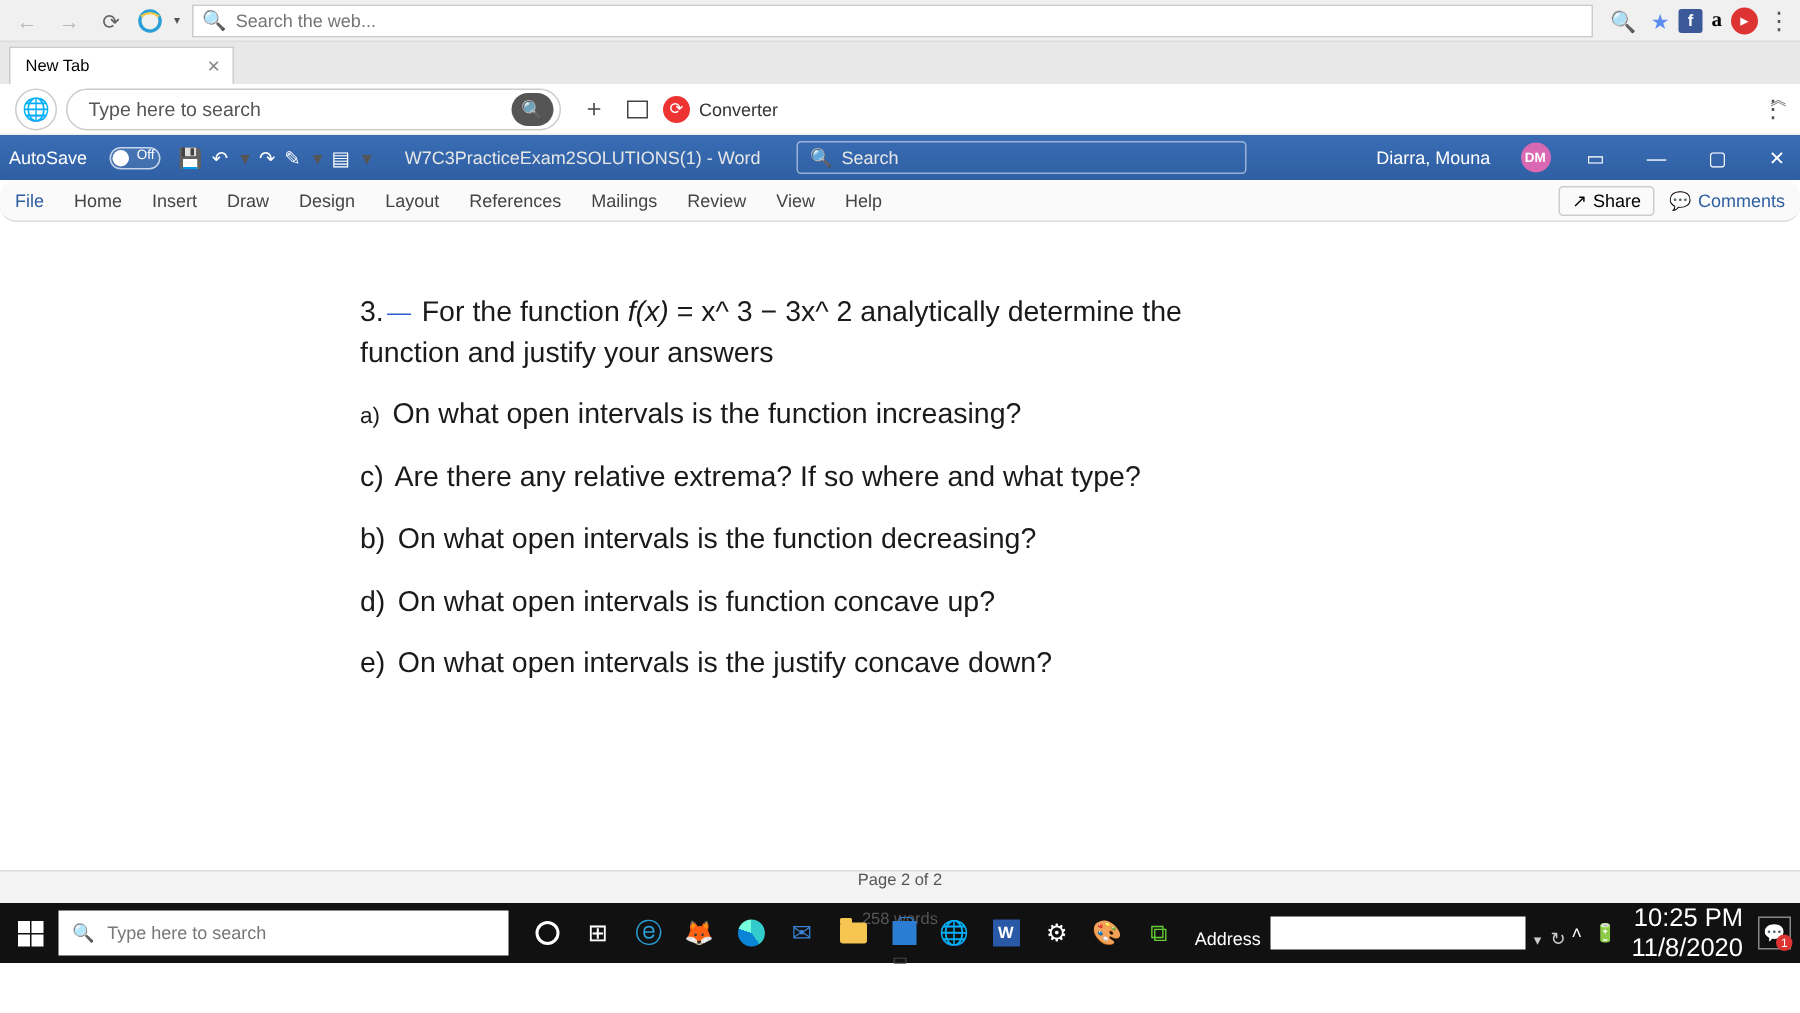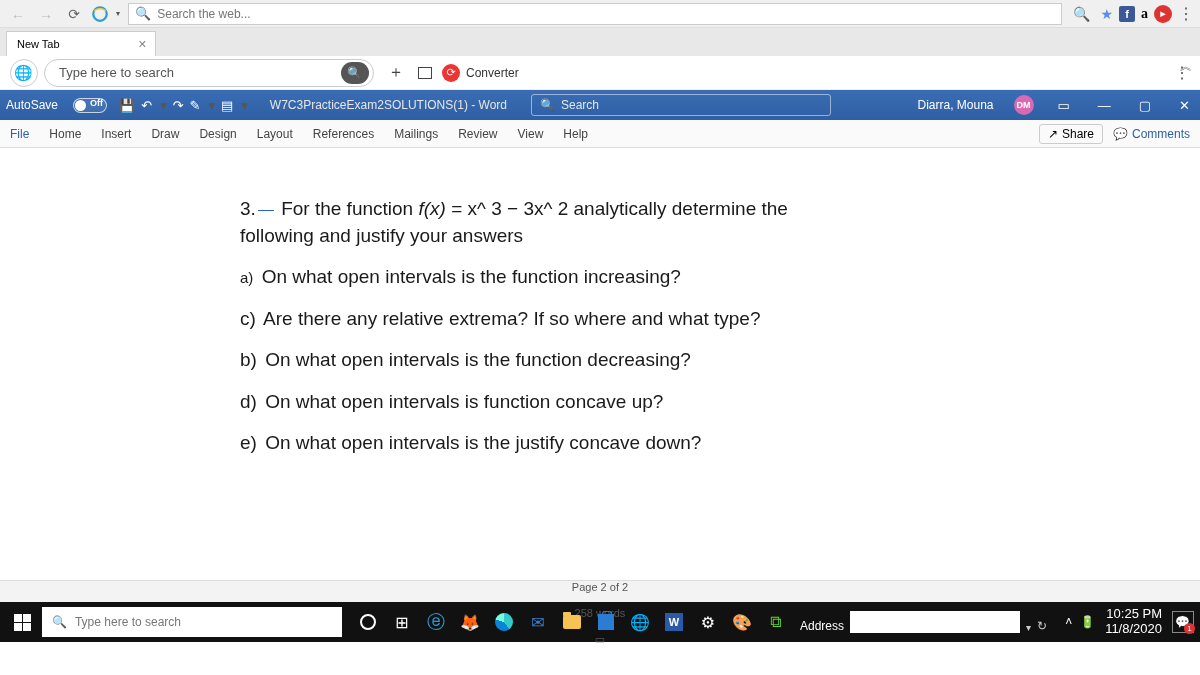--- a/index.html
+++ b/index.html
@@ -35,33 +35,33 @@
 .pill-mag { width: 28px; height: 22px; background: #555; border-radius: 11px; color: #fff; display: flex; align-items: center; justify-content: center; font-size: 12px; cursor: pointer; }
 .plus-box { font-size: 16px; color: #444; padding: 0 8px; cursor: pointer; }
 .rect-box { width: 14px; height: 12px; border: 1.5px solid #444; cursor: pointer; }
 .converter { display: flex; align-items: center; gap: 6px; font-size: 12px; color: #333; padding: 0 4px; cursor: pointer; }
 .converter .ico { width: 18px; height: 18px; border-radius: 50%; background: #e33; color: #fff; display: flex; align-items: center; justify-content: center; font-size: 11px; }
 .ext-dots { margin-left: auto; font-size: 16px; color: #555; cursor: pointer; }
 
 
 .word-title { height: 30px; background: linear-gradient(#3a6db5,#2f5fa3); display: flex; align-items: center; color: #fff; font-size: 12px; padding: 0 6px; gap: 6px; }
 .autosave { display: flex; align-items: center; gap: 15px; }
-.toggle { width: 34px; height: 15px; border: 1px solid rgba(255,255,255,.7); border-radius: 8px; position: relative; background: rgba(255,255,255,.08); cursor: pointer; font-weight: bold; }
+.toggle { width: 34px; height: 15px; border: 1px solid rgba(255,255,255,.7); border-radius: 8px; position: relative; background: rgba(255,255,255,.08); cursor: pointer; }
 .toggle .knob { position: absolute; left: 1px; top: 1px; width: 11px; height: 11px; border-radius: 50%; background: #fff; }
 .toggle .lbl { position: absolute; right: 3px; top: -1px; font-size: 9px; }
 .qat { display: flex; align-items: center; gap: 6px; margin-left: 6px; }
 .qat span { font-size: 13px; cursor: pointer; }
 .doc-title { margin-left: 16px; color: #e6e6e6; }
 .word-search { margin-left: 18px; flex: 0 0 300px; height: 22px; border: 1px solid rgba(255,255,255,.5); border-radius: 3px; display: flex; align-items: center; padding: 0 8px; color: #e6e6e6; gap: 6px; cursor: text; }
 .wt-right { margin-left: auto; display: flex; align-items: center; gap: 20px; }
 .dm { width: 20px; height: 20px; border-radius: 50%; background: #d969b3; display: flex; align-items: center; justify-content: center; font-size: 9px; font-weight: bold; }
 .win-btn { font-size: 13px; cursor: pointer; padding: 0 4px; }
 
 
-.ribbon { height: 28px; background: #fafafa; border-bottom: 1px solid #dcdcdc; display: flex; align-items: center; padding: 0 10px; font-size: 12px; gap: 20px; }
+.ribbon { height: 28px; background: #fafafa; border-bottom: 1px solid #dcdcdc; display: flex; align-items: center; padding: 0 10px; font-size: 12px; gap: 20px; border-radius: 11px; }
 .rt { cursor: pointer; color: #444; }
 .rt.file { color: #2f5fa3; }
 .rb-right { margin-left: auto; display: flex; gap: 10px; }
 .share-btn { border: 1px solid #ccc; padding: 2px 8px; border-radius: 3px; display: flex; gap: 4px; align-items: center; cursor: pointer; }
 .comments-link { color: #2f5fa3; display: flex; gap: 4px; align-items: center; cursor: pointer; }
 
 
 .doc-area { height: 432px; background: #fff; overflow: hidden; display: flex; justify-content: center; }
 .page { width: 760px; padding: 48px 30px 8px 20px; font-family: Cambria, Georgia, serif; color: #1a1a1a; }
 .page .q-head { font-size: 19px; margin-bottom: 12px; line-height: 1.4; }
@@ -92,21 +92,21 @@
 .edge { width: 18px; height: 18px; border-radius:50%; background: conic-gradient(#3cc 0 40%, #0a84d6 40% 80%, #7fd 80% 100%); }
 .folder { width: 18px; height: 14px; background: #f5c451; border-radius: 2px; position: relative; }
 .folder:before { content:""; position:absolute; top:-3px; left:0; width:8px; height:4px; background:#f5c451; border-radius:1px; }
 .store { width:16px; height:16px; background:#2b7cd3; position:relative; }
 .store:before{content:"";position:absolute;top:-3px;left:4px;width:8px;height:3px;border:1px solid #2b7cd3;border-bottom:none;border-radius:3px 3px 0 0;}
 .wico { width:18px; height:18px; background:#2a5aa7; color:#fff; font-weight:bold; font-size:11px; display:flex; align-items:center; justify-content:center; }
 .addr-box { display:flex; align-items:flex-end; gap:6px; margin-left: 4px;}
 .addr-box input { width: 170px; height: 22px; border: none; padding: 0 6px; font-size: 11px; background:#fff; }
 .tb-right { margin-left: auto; display:flex; align-items:center; gap:6px; }
 .tray { display:flex; align-items:center; gap:8px; font-size:12px; }
-.clock { text-align: right; font-size: 13px; line-height: 1.15; padding: 0 4px; }
+.clock { text-align: right; font-size: 17px; line-height: 1.15; padding: 0 4px; }
 .notif { width: 22px; height: 22px; border:1px solid #888; display:flex; align-items:center; justify-content:center; position:relative; }
 .notif .badge { position:absolute; bottom:-2px; right:-2px; width:11px; height:11px; background:#d33; border-radius:50%; font-size:8px; display:flex; align-items:center; justify-content:center; }
 </style>
 </head>
 <body>
 
 <div class="browser-toolbar">
   <div class="bt-btn disabled">←</div>
   <div class="bt-btn disabled">→</div>
   <div class="bt-btn">⟳</div>
@@ -208,21 +208,21 @@
       <span>💬</span>
       <span>Comments</span>
     </div>
   </div>
 </div>
 
 <div class="doc-area">
   <div class="page">
     <div class="q-head">
       <span class="num">3.</span><span class="dash"></span><span> For the function </span><span class="fn">f(x)</span><span> = x^ 3 − 3x^ 2 analytically determine the</span><br>
-      <span>following and justify your answers</span>
+      <span>function and justify your answers</span>
     </div>
     <p class="sub a"><span class="lbl">a)</span> <span>On what open intervals is the function increasing?</span></p>
     <p class="sub"><span class="lbl">c)</span> <span>Are there any relative extrema? If so where and what type?</span></p>
     <p class="sub"><span class="lbl">b)</span> <span>On what open intervals is the function decreasing?</span></p>
     <p class="sub"><span class="lbl">d)</span> <span>On what open intervals is function concave up?</span></p>
     <p class="sub"><span class="lbl">e)</span> <span>On what open intervals is the justify concave down?</span></p>
   </div>
 </div>
 
 <div class="word-status">

